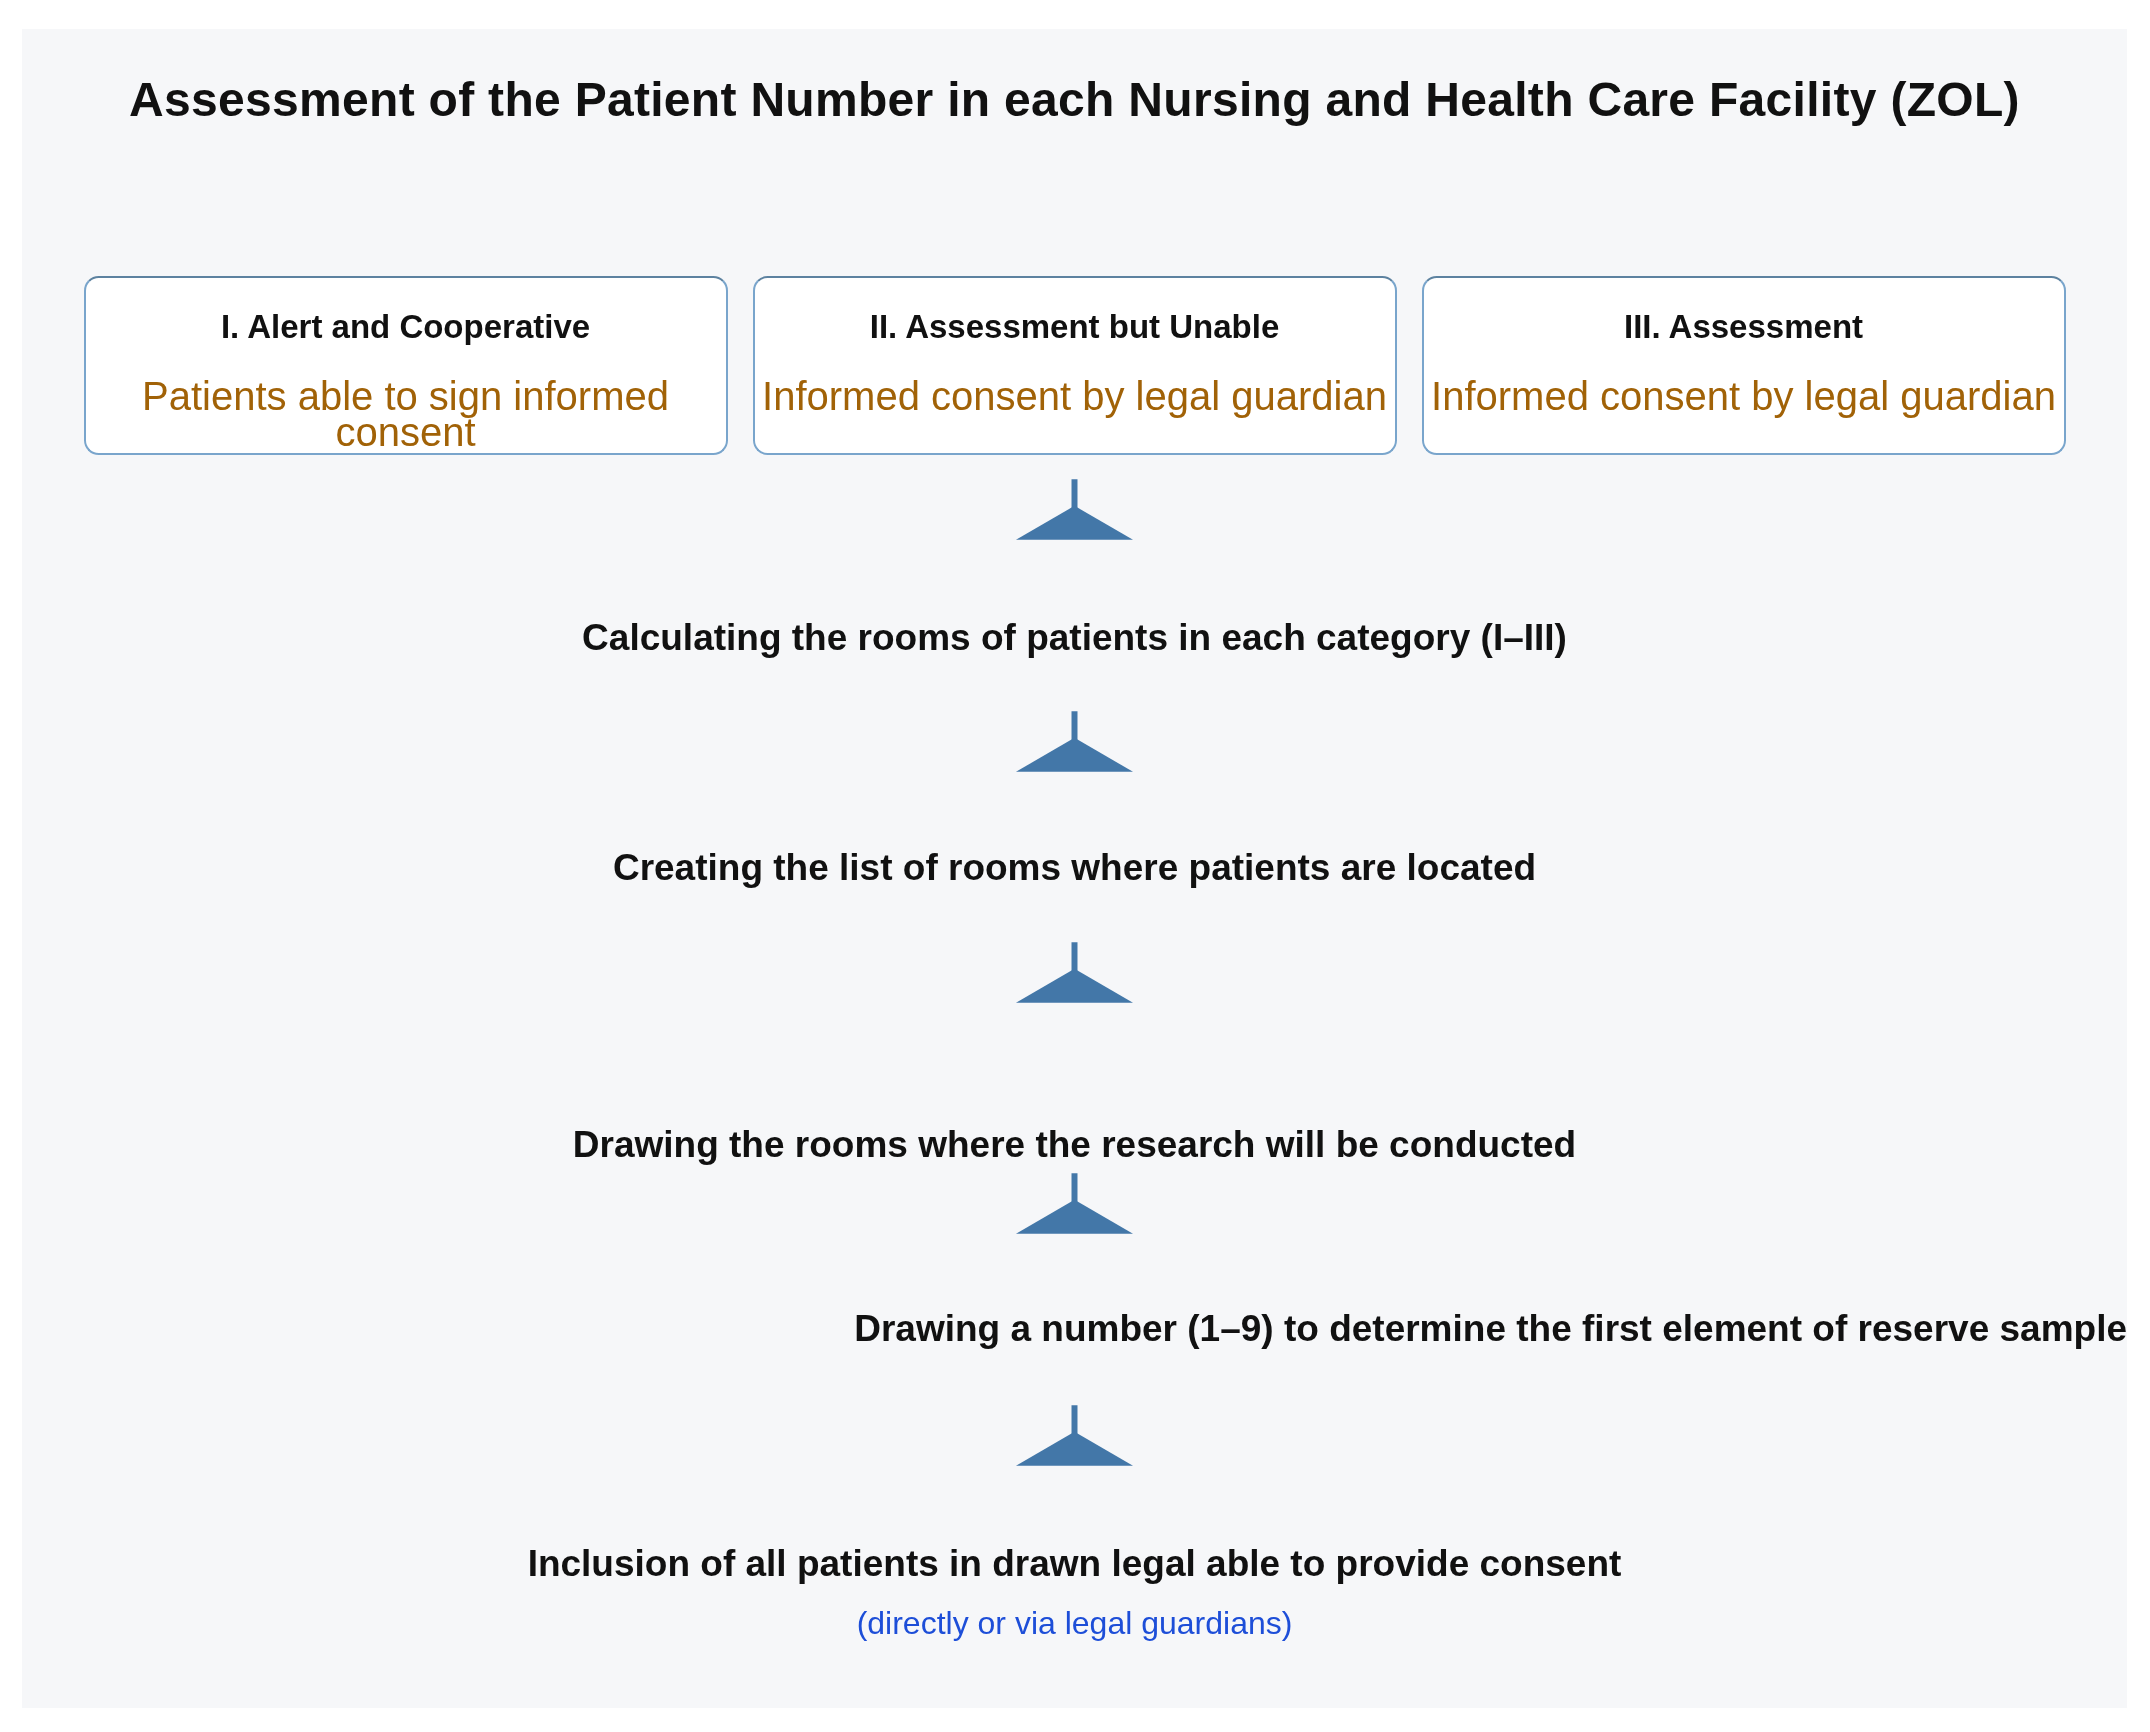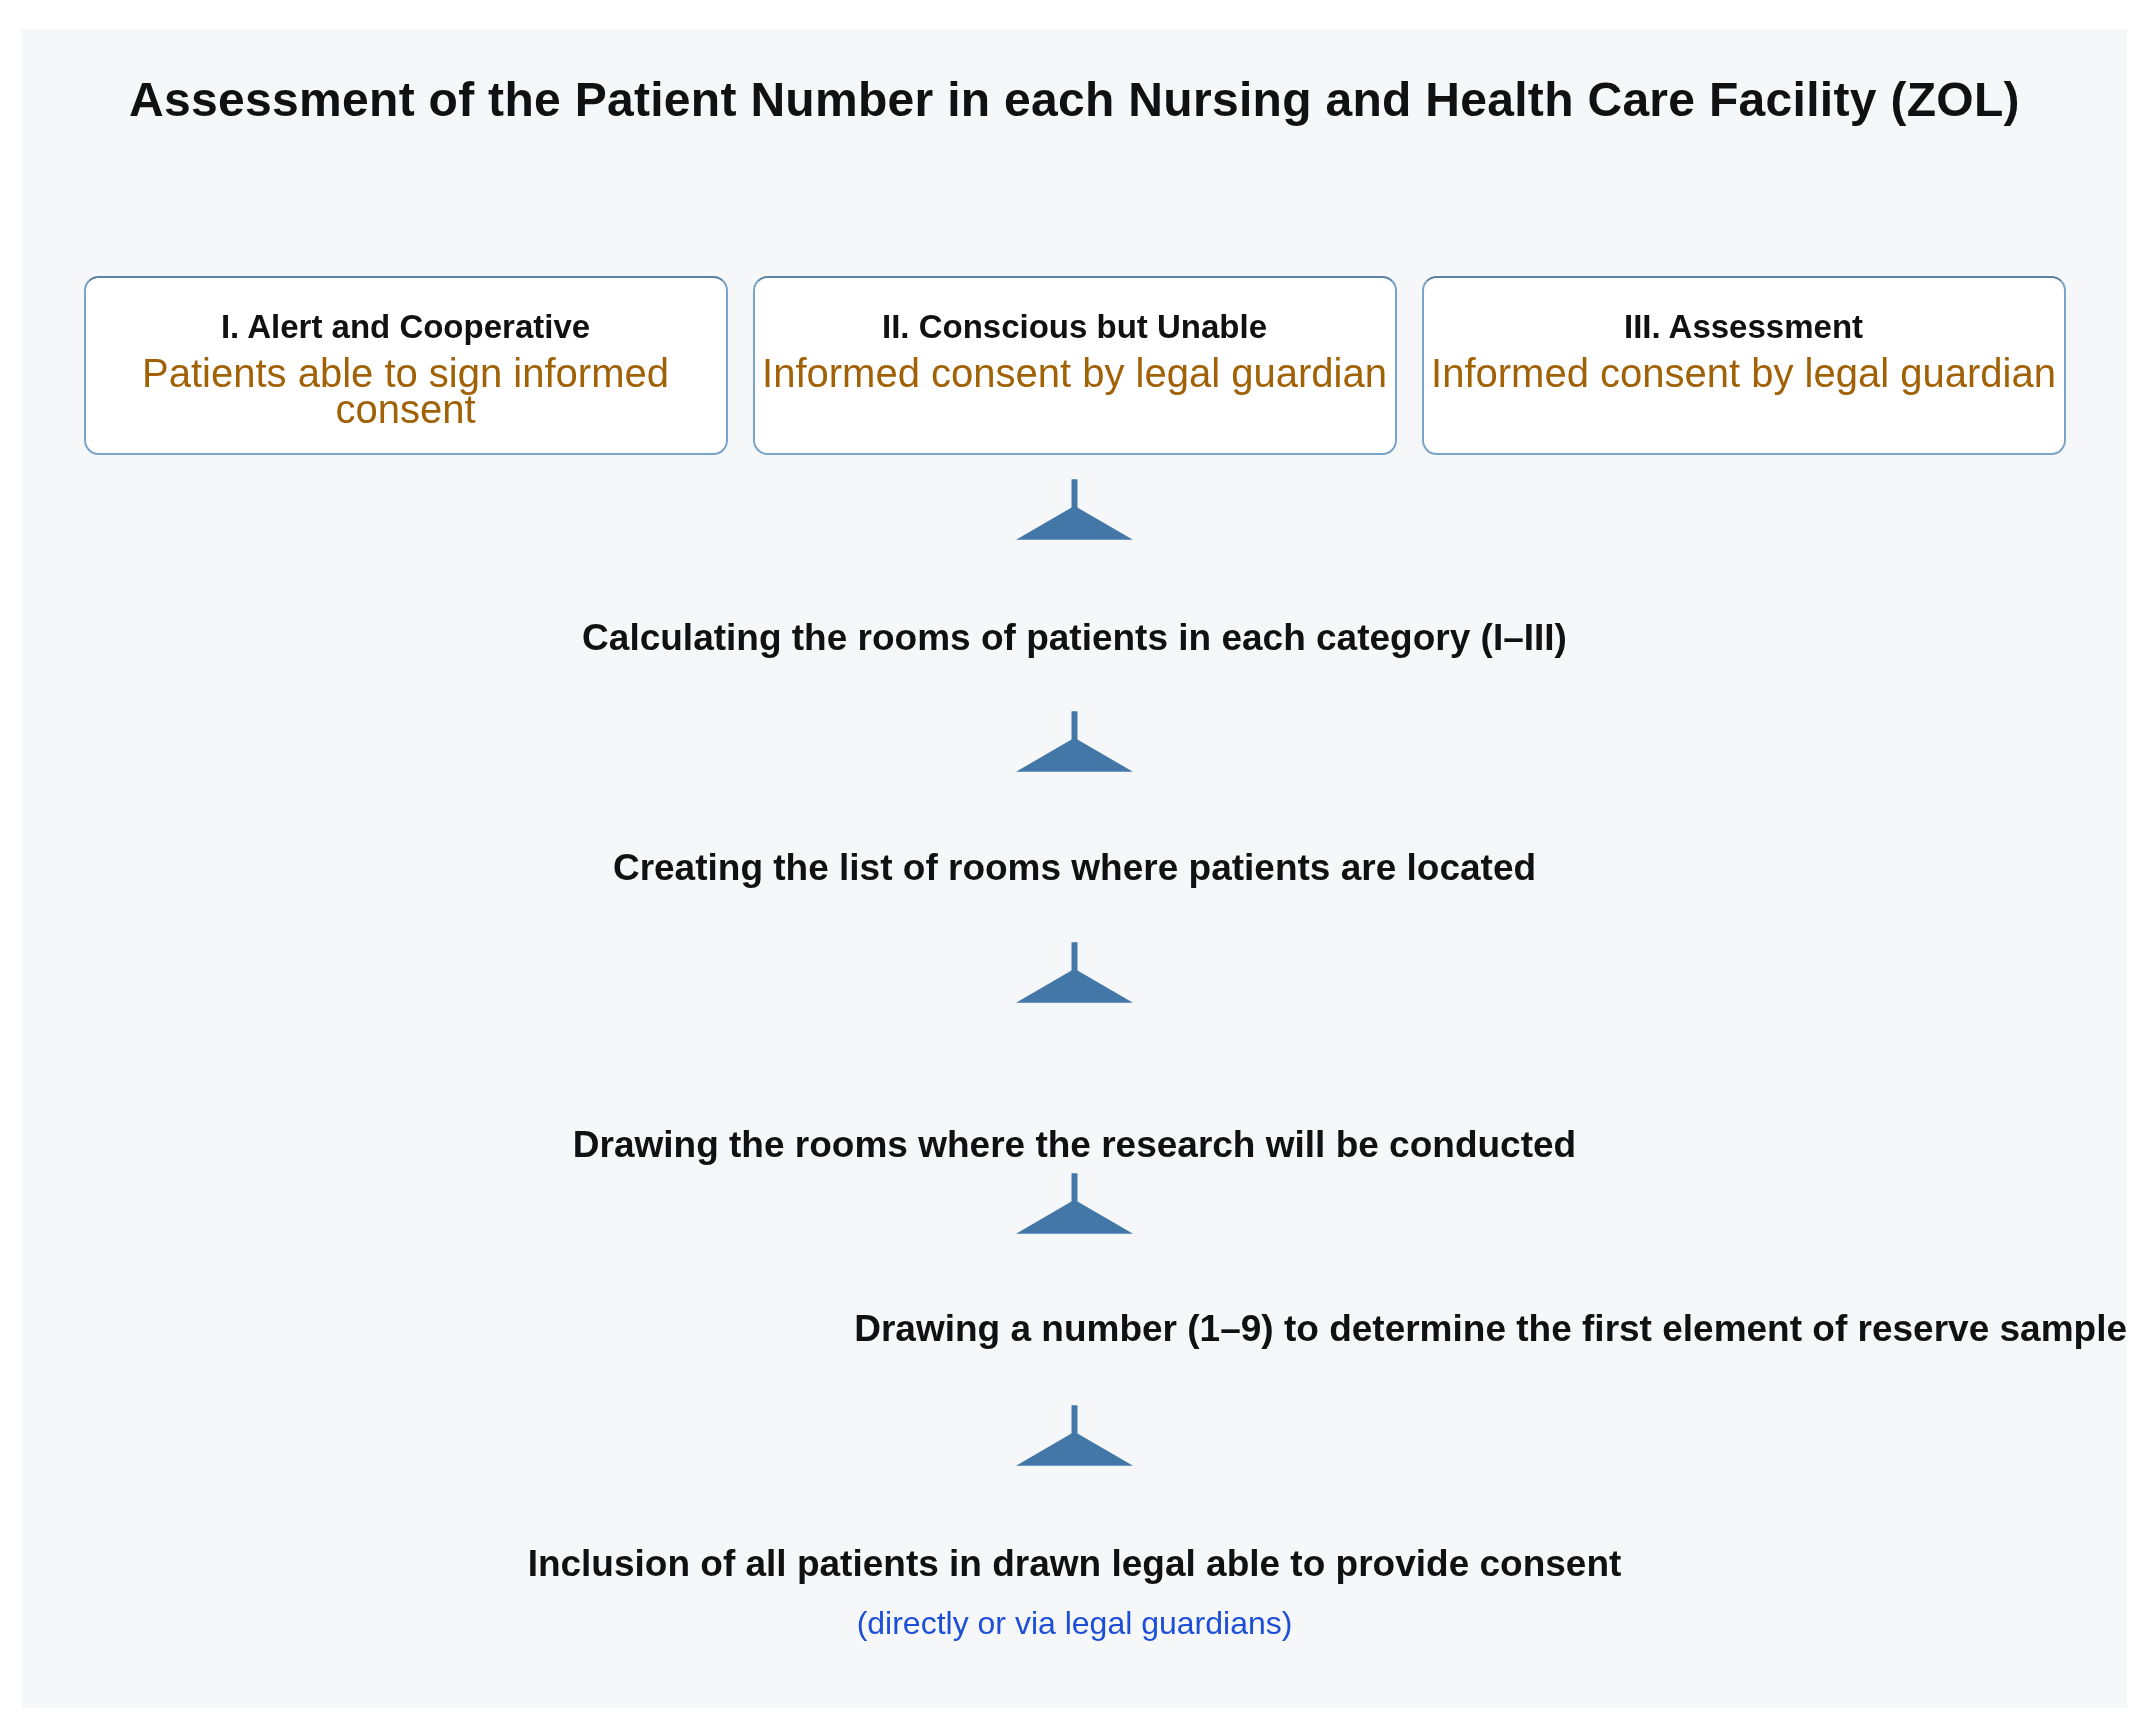--- a/index.html
+++ b/index.html
@@ -49,21 +49,21 @@
     border: 2px solid #79a5cc;
     border-top-color: #5d82a0;
     border-radius: 14.7px;
     padding-top: 29px;
     text-align: center;
   }
   .category-heading {
     font-size: 33px;
     font-weight: bold;
     line-height: 40px;
-    margin-bottom: 8px;
+    margin-bottom: 31px;
   }
   .category-desc {
     font-size: 40px;
     line-height: 36px;
     color: #a16207;
   }
   .flow-arrow {
     position: absolute;
     left: 0;
     right: 0;
@@ -101,21 +101,21 @@
   <div id="panel">
 
     <div class="abs-center diagram-title">Assessment of the Patient Number in each Nursing and Health Care Facility (ZOL)</div>
 
     <div class="boxes-row">
       <div class="category-box">
         <div class="category-heading">I. Alert and Cooperative</div>
         <div class="category-desc">Patients able to sign informed consent</div>
       </div>
       <div class="category-box">
-        <div class="category-heading">II. Conscious but Unable</div>
+        <div class="category-heading">II. Assessment but Unable</div>
         <div class="category-desc">Informed consent by legal guardian</div>
       </div>
       <div class="category-box">
         <div class="category-heading">III. Assessment</div>
         <div class="category-desc">Informed consent by legal guardian</div>
       </div>
     </div>
 
     <div class="flow-arrow arrow-1">
       <svg width="117" height="63" viewBox="0 0 176 94" xmlns="http://www.w3.org/2000/svg">

